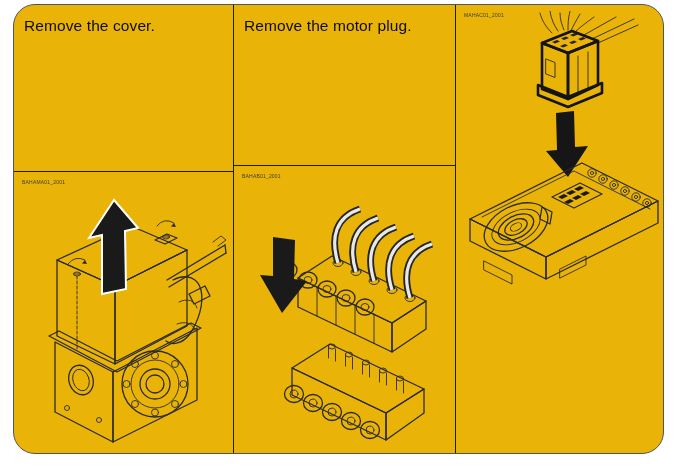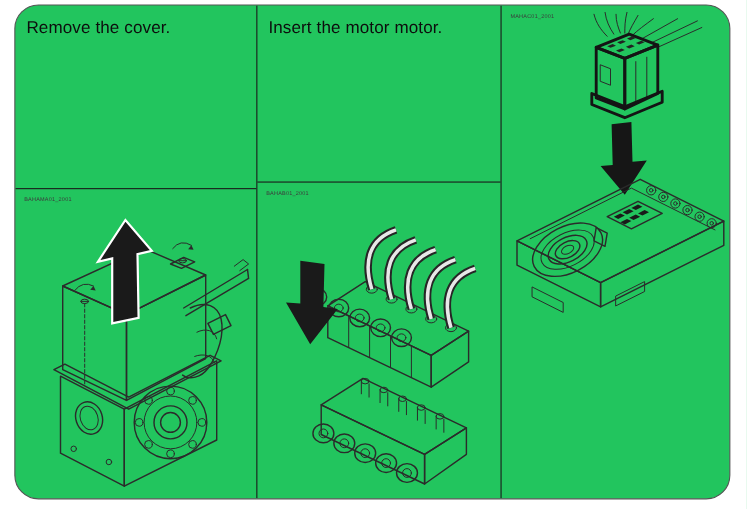--- a/index.html
+++ b/index.html
@@ -2,21 +2,21 @@
 <html><head>
 <meta charset="utf-8">
 <style>
   html,body{margin:0;padding:0}
   body{
     width:679px;height:467px;position:relative;overflow:hidden;
     background:#ffffff;font-family:"Liberation Sans",sans-serif;color:#111;
   }
   .sheet{
     position:absolute;left:13px;top:4px;width:651px;height:450px;
-    border:1.4px solid #555;border-radius:22px;background:#22c55e;
+    border:1.4px solid #555;border-radius:22px;background:#eab308;
     display:flex;overflow:hidden;box-sizing:border-box;
   }
   .panel{position:relative;display:flex;flex-direction:column;flex:none}
   .panel.c1{width:219px}
   .panel.c2{width:221px}
   .panel.c3{width:208px}
   .panel + .panel{border-left:1.2px solid #1a1a1a}
   .instruction{
     border-bottom:1.2px solid #1a1a1a;
     padding:11px 8px 0 10px;font-size:15.5px;line-height:1.25;
@@ -108,21 +108,21 @@
           <path class="lnthin" d="M47,80 q7,-9 17,-4"></path>
           <path fill="#2b2b2b" d="M64,76 l2,4 l-5,-0.5 z"></path>
         </g>
 
         <path fill="#1a1a1a" stroke="#ffffff" stroke-width="2" d="M93,16 L68,54 L81,51 L81,110 L105,105 L104,47 L117,44 Z"></path>
       </svg>
     </div>
   </div>
 
   <div class="panel c2">
-    <div class="instruction">Insert the motor motor.</div>
+    <div class="instruction">Remove the motor plug.</div>
     <div class="figure">
       <span class="figcode">BAHAB01_2001</span>
       <svg width="210" height="262" viewBox="0 0 210 262">
 
         <g>
           <path class="ln" fill="#dadada" d="M58,96 L152,141 L186,119 L92,74 Z"></path>
           <path class="ln" fill="#c9c9c9" d="M58,96 L152,141 L152,170 L58,125 Z"></path>
           <path class="ln" fill="#bcbcbc" d="M152,141 L186,119 L186,147 L152,170 Z"></path>
           <path class="lnthin" d="M77,105 L77,134 M96,114 L96,143 M115,123 L115,152 M134,132 L134,161"></path>
 

